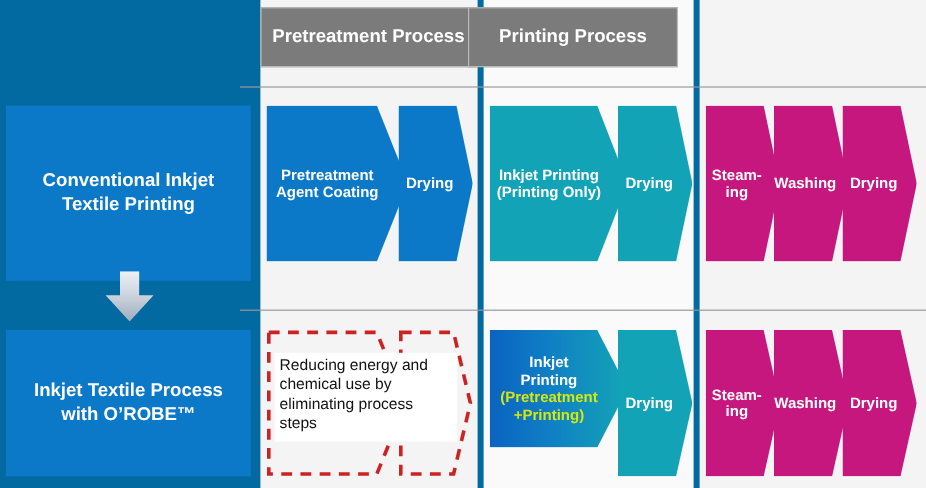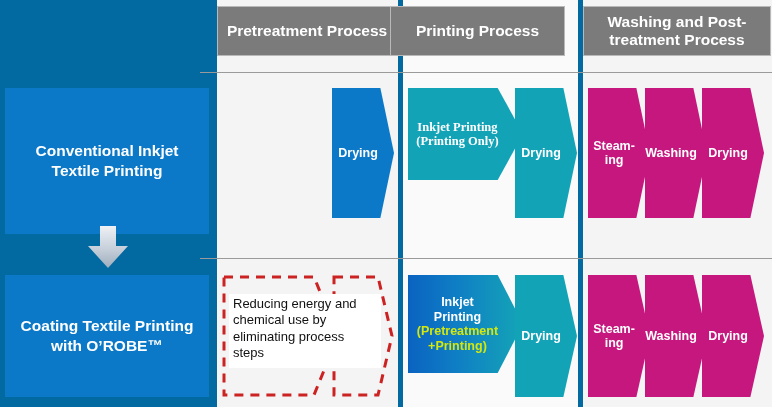--- a/index.html
+++ b/index.html
@@ -110,21 +110,21 @@
   .chev.narrow .chev-label { padding-right: 16%; }
 
   .blue  { background: #0b79c8; }
   .teal  { background: #13a3b7; }
   .pink  { background: #c5177e; }
   .grad  { background: linear-gradient(90deg, #0a63c0 0%, #0f7ec5 42%, #14a5b6 100%); }
 
   
   #step-pretreat-coating { left: 222px; top: 88px;  width: 118px; height: 130px; }
   #step-dry-1            { left: 332px; top: 88px;  width: 62px;  height: 130px; }
-  #step-inkjet-1         { left: 408px; top: 88px;  width: 115px; height: 92px; font-family: Liberation Serif, serif; }
+  #step-inkjet-1         { left: 408px; top: 88px;  width: 115px; height: 130px; }
   #step-dry-2            { left: 515px; top: 88px;  width: 62px;  height: 130px; }
   #step-steaming-1       { left: 588px; top: 88px;  width: 62px;  height: 130px; }
   #step-washing-1        { left: 645px; top: 88px;  width: 62px;  height: 130px; }
   #step-drying-1         { left: 702px; top: 88px;  width: 62px;  height: 130px; }
 
   
   #step-inkjet-2         { left: 408px; top: 275px; width: 115px; height: 98px; }
   #step-dry-3            { left: 515px; top: 275px; width: 62px;  height: 122px; }
   #step-steaming-2       { left: 588px; top: 275px; width: 62px;  height: 122px; }
   #step-washing-2        { left: 645px; top: 275px; width: 62px;  height: 122px; }
@@ -164,41 +164,43 @@
 <body>
 
 <div id="canvas">
 
   <div class="band" id="band-pretreatment"></div>
   <div class="band" id="band-printing"></div>
   <div class="band" id="band-washing"></div>
 
   <div class="col-header" id="header-pretreatment">Pretreatment Process</div>
   <div class="col-header" id="header-printing">Printing Process</div>
-  <div class="col-header" id="header-washing">Washing and Post-treatment Process</div>
 
   <div class="hrule" id="hrule-top"></div>
   <div class="hrule" id="hrule-middle"></div>
 
   <div class="row-label" id="row-label-conventional">Conventional Inkjet Textile Printing</div>
-  <div class="row-label" id="row-label-orobe">Coating Textile Printing with O’ROBE™</div>
+  <div class="row-label" id="row-label-orobe">Inkjet Textile Process with O’ROBE™</div>
 
   <div id="down-arrow">
     <svg viewBox="0 0 40 42" width="40" height="42" aria-hidden="true">
       <defs>
         <linearGradient id="arrowgrad" x1="0" y1="0" x2="0" y2="1">
           <stop offset="0%" stop-color="#eef1f5"></stop>
           <stop offset="55%" stop-color="#c6cfda"></stop>
           <stop offset="100%" stop-color="#9fadbd"></stop>
         </linearGradient>
       </defs>
       <polygon points="12,0 28,0 28,20 40,20 20,42 0,20 12,20" fill="url(#arrowgrad)"></polygon>
     </svg>
   </div>
 
+  <div class="chev blue" id="step-pretreat-coating">
+    <span class="chev-label">Pretreatment Agent Coating</span>
+  </div>
 
   <div class="chev blue narrow" id="step-dry-1">
     <span class="chev-label">Drying</span>
   </div>
 
   <div class="chev teal" id="step-inkjet-1">
     <span class="chev-label">Inkjet Printing (Printing Only)</span>
   </div>
 
   <div class="chev teal narrow" id="step-dry-2">

